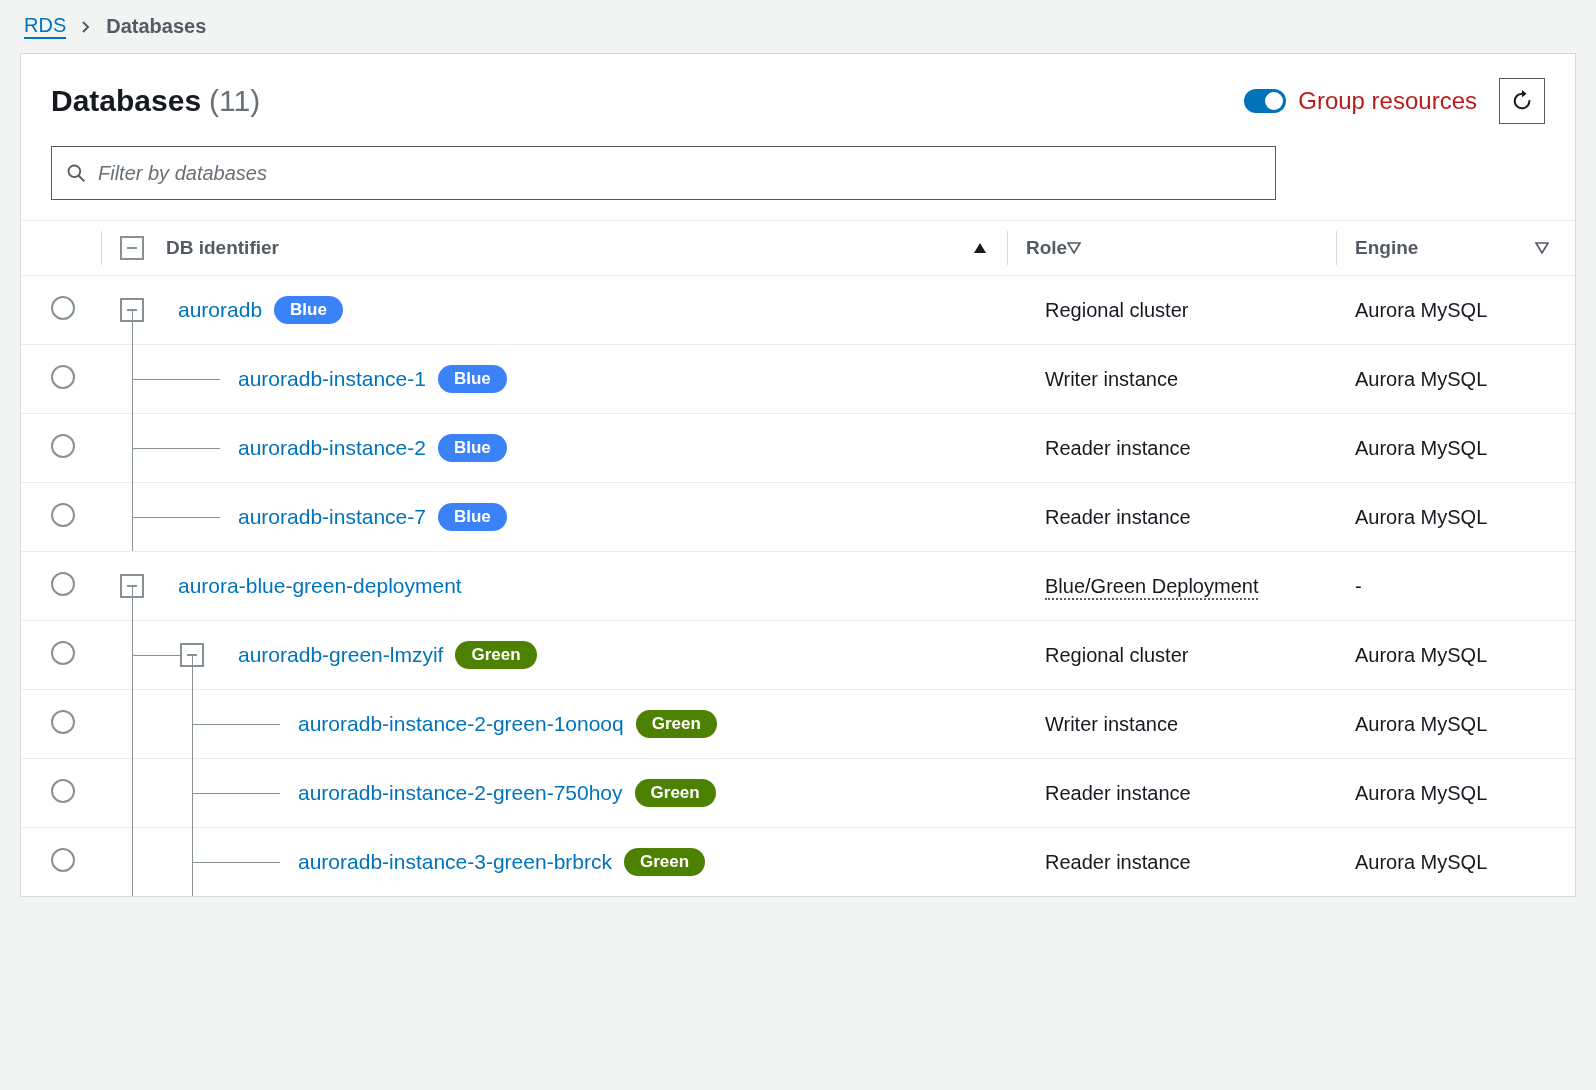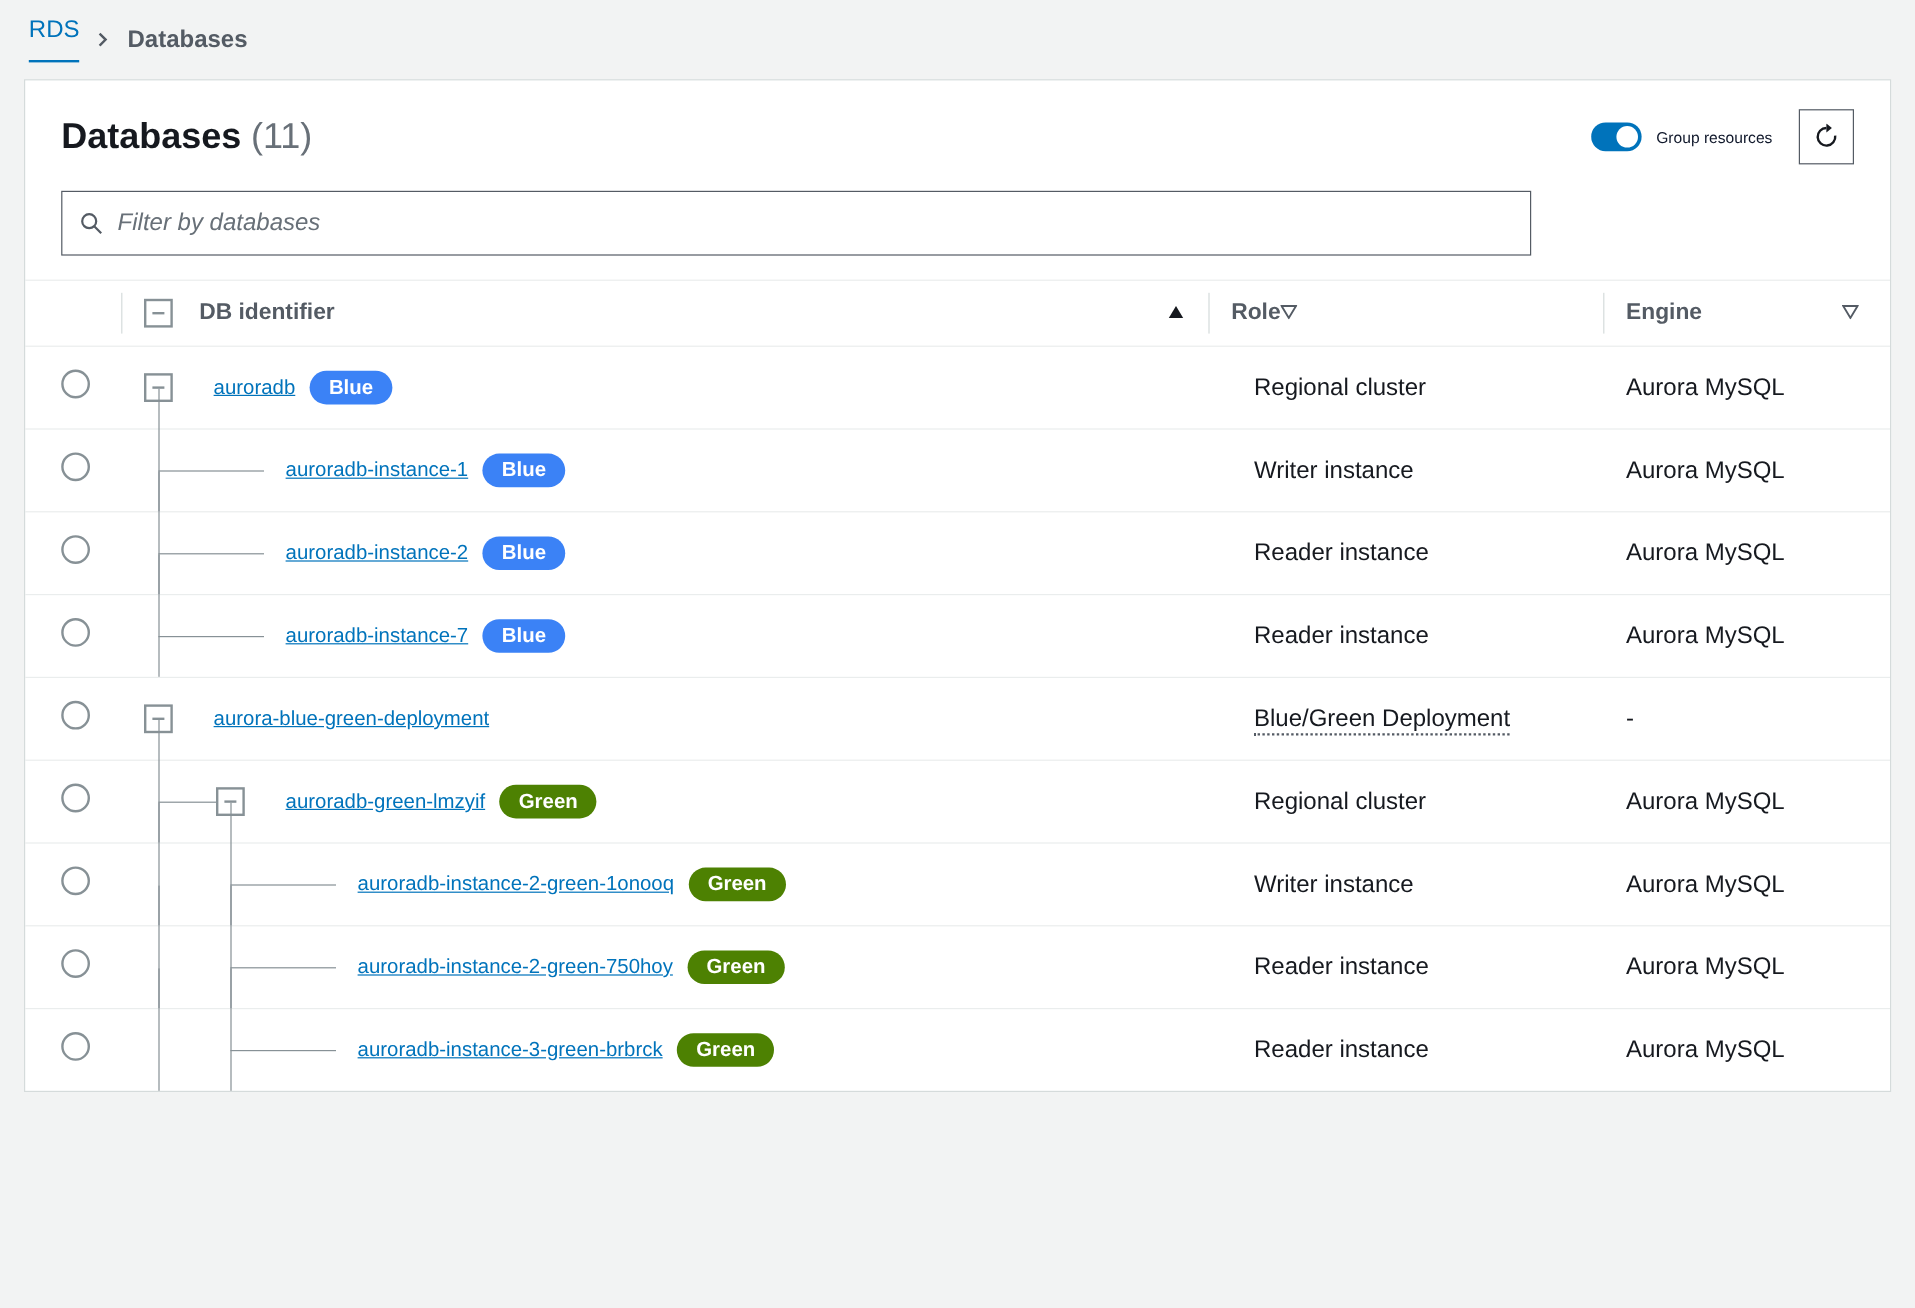--- a/index.html
+++ b/index.html
@@ -14,21 +14,21 @@
     display: flex;
     align-items: center;
     gap: 14px;
     font-size: 20px;
     background: #f2f3f3;
   }
   .breadcrumb a {
     color: #0073bb;
     text-decoration: none;
     border-bottom: 2px solid #0073bb;
-    padding-bottom: 13px;
+    padding-bottom: 0;
     font-weight: 400;
   }
   .breadcrumb .chevron { color: #687078; font-weight: 700; }
   .breadcrumb .current { color: #545b64; font-weight: 700; }
 
   .panel {
     background: #ffffff;
     margin: 0 20px 20px 20px;
     border: 1px solid #d5dbdb;
   }
@@ -47,21 +47,21 @@
     display: flex; align-items: center; gap: 12px; cursor: pointer;
   }
   .toggle-track {
     width: 42px; height: 24px; border-radius: 14px;
     background: #0073bb; position: relative;
   }
   .toggle-thumb {
     width: 18px; height: 18px; border-radius: 50%; background: #fff;
     position: absolute; top: 3px; right: 3px;
   }
-  .toggle-label { font-size: 13px; color: #0f172a; }
+  .toggle-label { font-size: 24px; color: #b91c1c; }
 
   .refresh-btn {
     width: 46px; height: 46px; border: 1px solid #545b64;
     background: #fff; display: flex; align-items: center; justify-content: center;
     cursor: pointer;
   }
   .refresh-btn svg { width: 22px; height: 22px; }
 
   .filter-wrap { padding: 10px 30px 20px 30px; }
   .filter-box {
@@ -124,22 +124,22 @@
   }
   .tree-line-v {
     position: absolute; border-left: 1px solid #879196;
     left: 12px;
   }
   .tree-line-h {
     border-top: 1px solid #879196;
   }
 
   .link {
-    color: #0073bb; text-decoration: underline; cursor: pointer;
-    font-size: 17px; font-weight: 400;
+    color: #0073bb; cursor: pointer;
+    font-size: 21px; font-weight: 400;
   }
   .badge {
     display: inline-flex; align-items: center;
     border-radius: 18px; padding: 4px 16px; color: #fff;
     font-size: 17px; font-weight: 700; line-height: 1.2;
   }
   .badge.blue { background: #3b82f6; }
   .badge.green { background: #4d8102; }
 
   .role-cell { width: 310px; }

